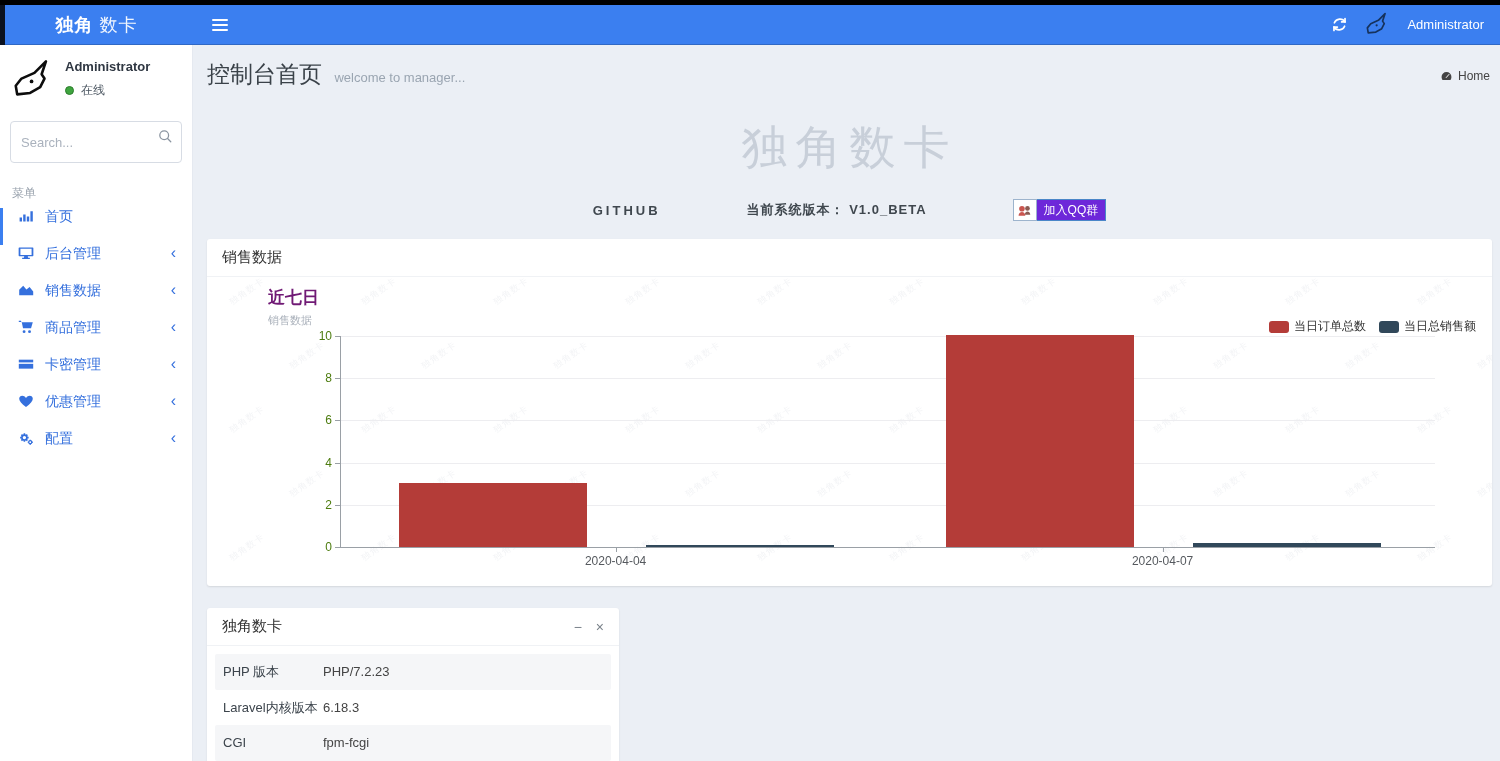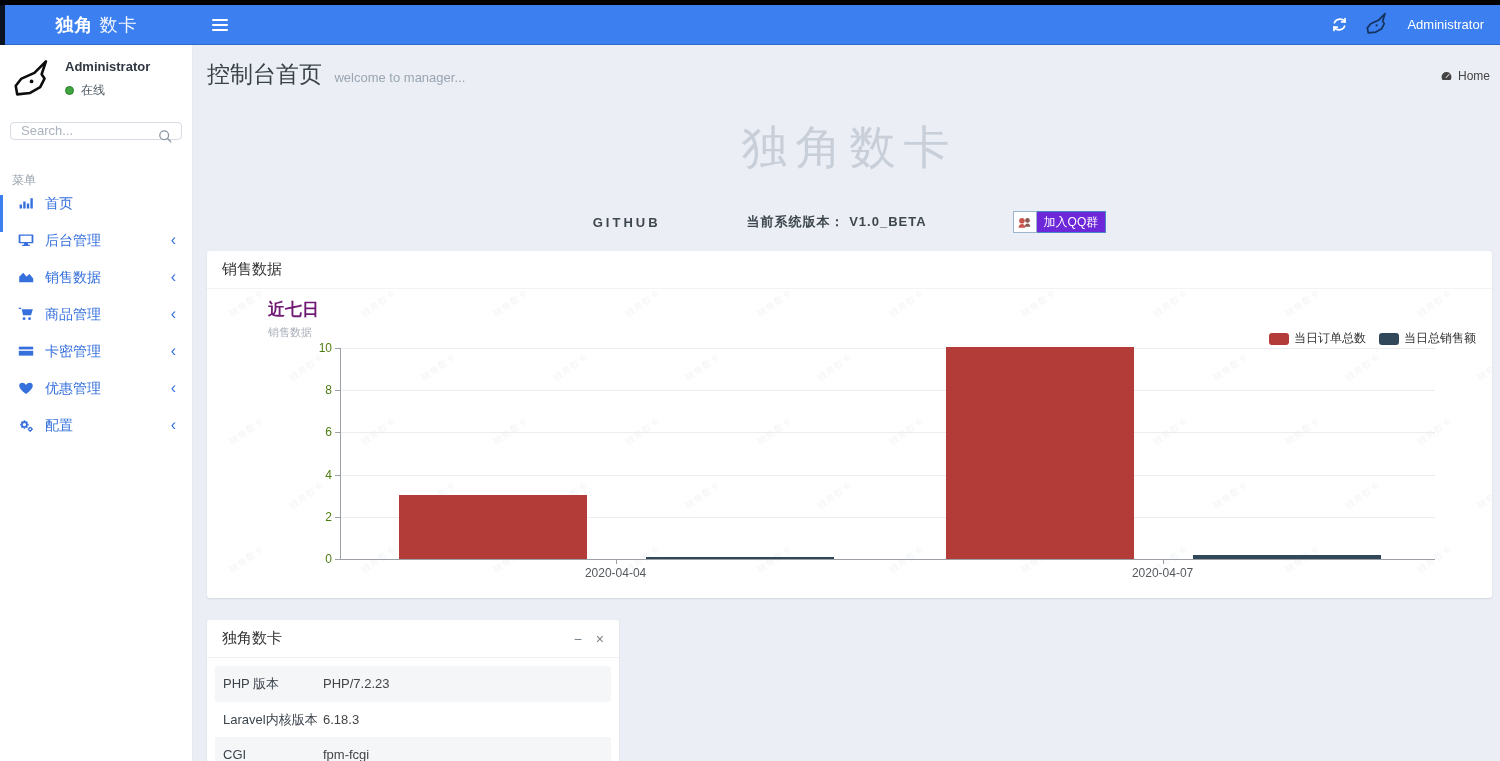--- a/index.html
+++ b/index.html
@@ -31,46 +31,46 @@
   
   .sidebar { position:absolute; top:45px; left:0; bottom:0; width:193px; background:#fff;
              border-right:1px solid #e5e9f0; }
   .user-panel { display:flex; align-items:flex-start; padding:12px 10px 10px 10px; }
   .avatar { width:46px; height:46px; color:#0d0d0d; }
   .user-meta { margin-left:9px; padding-top:2px; }
   .user-name { font-size:13px; font-weight:700; color:#2f3742; }
   .user-status { display:flex; align-items:center; margin-top:8px; font-size:12px; color:#4a5560; }
   .dot { width:9px; height:9px; border-radius:50%; background:#3fa53f; border:1px solid #2c7d2c; margin-right:7px; }
   .search-wrap { position:relative; margin:8px 10px 0 10px; }
-  .search-input { width:100%; height:18px; border:1px solid #d7dce4; border-radius:4px;
+  .search-input { width:100%; height:42px; border:1px solid #d7dce4; border-radius:4px;
                   padding:0 30px 0 10px; font-size:13px; color:#555; background:#fff; outline:none;
                   font-family:"Liberation Sans","DejaVu Sans",sans-serif; }
   .search-input::placeholder { color:#aab2bd; }
   .search-ico { position:absolute; right:9px; top:7px; width:16px; height:16px; color:#8a94a0; }
-  .menu-label { margin:32px 0 6px 12px; font-size:12px; color:#99a2ad; }
+  .menu-label { margin:22px 0 6px 12px; font-size:12px; color:#99a2ad; }
   .menu { margin-top:4px; }
   .menu-item { position:relative; display:flex; align-items:flex-start; height:37px; padding-left:15px;
                color:#3570dd; cursor:pointer; border-left:3px solid transparent; }
   .menu-item.active { border-left-color:#3b7ff0; }
   .mi-icon { width:16px; height:16px; color:#3570dd; flex:0 0 16px; }
   .mi-label { margin-left:11px; font-size:14px; }
   .mi-chev { position:absolute; right:16px; font-size:16px; color:#3570dd; line-height:1; }
 
   
   .content { position:absolute; left:193px; top:45px; right:0; bottom:0; overflow:hidden;
              padding:0 8px 0 14px; }
   .content-header { padding:14px 2px 0 0; height:56px; }
   .page-title { display:inline; font-size:23px; font-weight:500; color:#3a4249; }
   .page-subtitle { font-size:13px; color:#9aa5b1; margin-left:8px; }
   .breadcrumb { float:right; margin-top:10px; display:flex; align-items:center; font-size:12px; color:#444; cursor:pointer; }
   .bc-ico { width:13px; height:13px; margin-right:5px; color:#444; }
 
   .hero { text-align:center; }
   .hero-title { margin-top:16px; font-size:46px; font-weight:200; letter-spacing:8px; color:#c8cfd9; }
-  .hero-links { margin-top:32px; display:flex; justify-content:center; align-items:center; gap:86px; }
+  .hero-links { margin-top:20px; display:flex; justify-content:center; align-items:center; gap:86px; }
   .gh-link { font-size:13px; font-weight:700; letter-spacing:3px; color:#3f474e; cursor:pointer; }
   .version { font-size:13px; font-weight:700; letter-spacing:1px; color:#3f474e; }
   .qq-badge { display:inline-flex; align-items:stretch; height:22px; cursor:pointer; }
   .qq-icon-box { width:24px; background:#fff; border:1px solid #9db4cd; display:flex; align-items:center; justify-content:center; }
   .qq-icon { width:17px; height:17px; }
   .qq-label { background:#6d28d9; border:1px solid #4a86c8; border-left:none; color:#fff; font-size:12px;
               display:flex; align-items:center; padding:0 7px; }
 
   .card { background:#fff; border-radius:3px; box-shadow:0 1px 2px rgba(0,0,0,.10); }
   .card-header { display:flex; align-items:center; padding:9px 15px; border-bottom:1px solid #f0f2f5;

